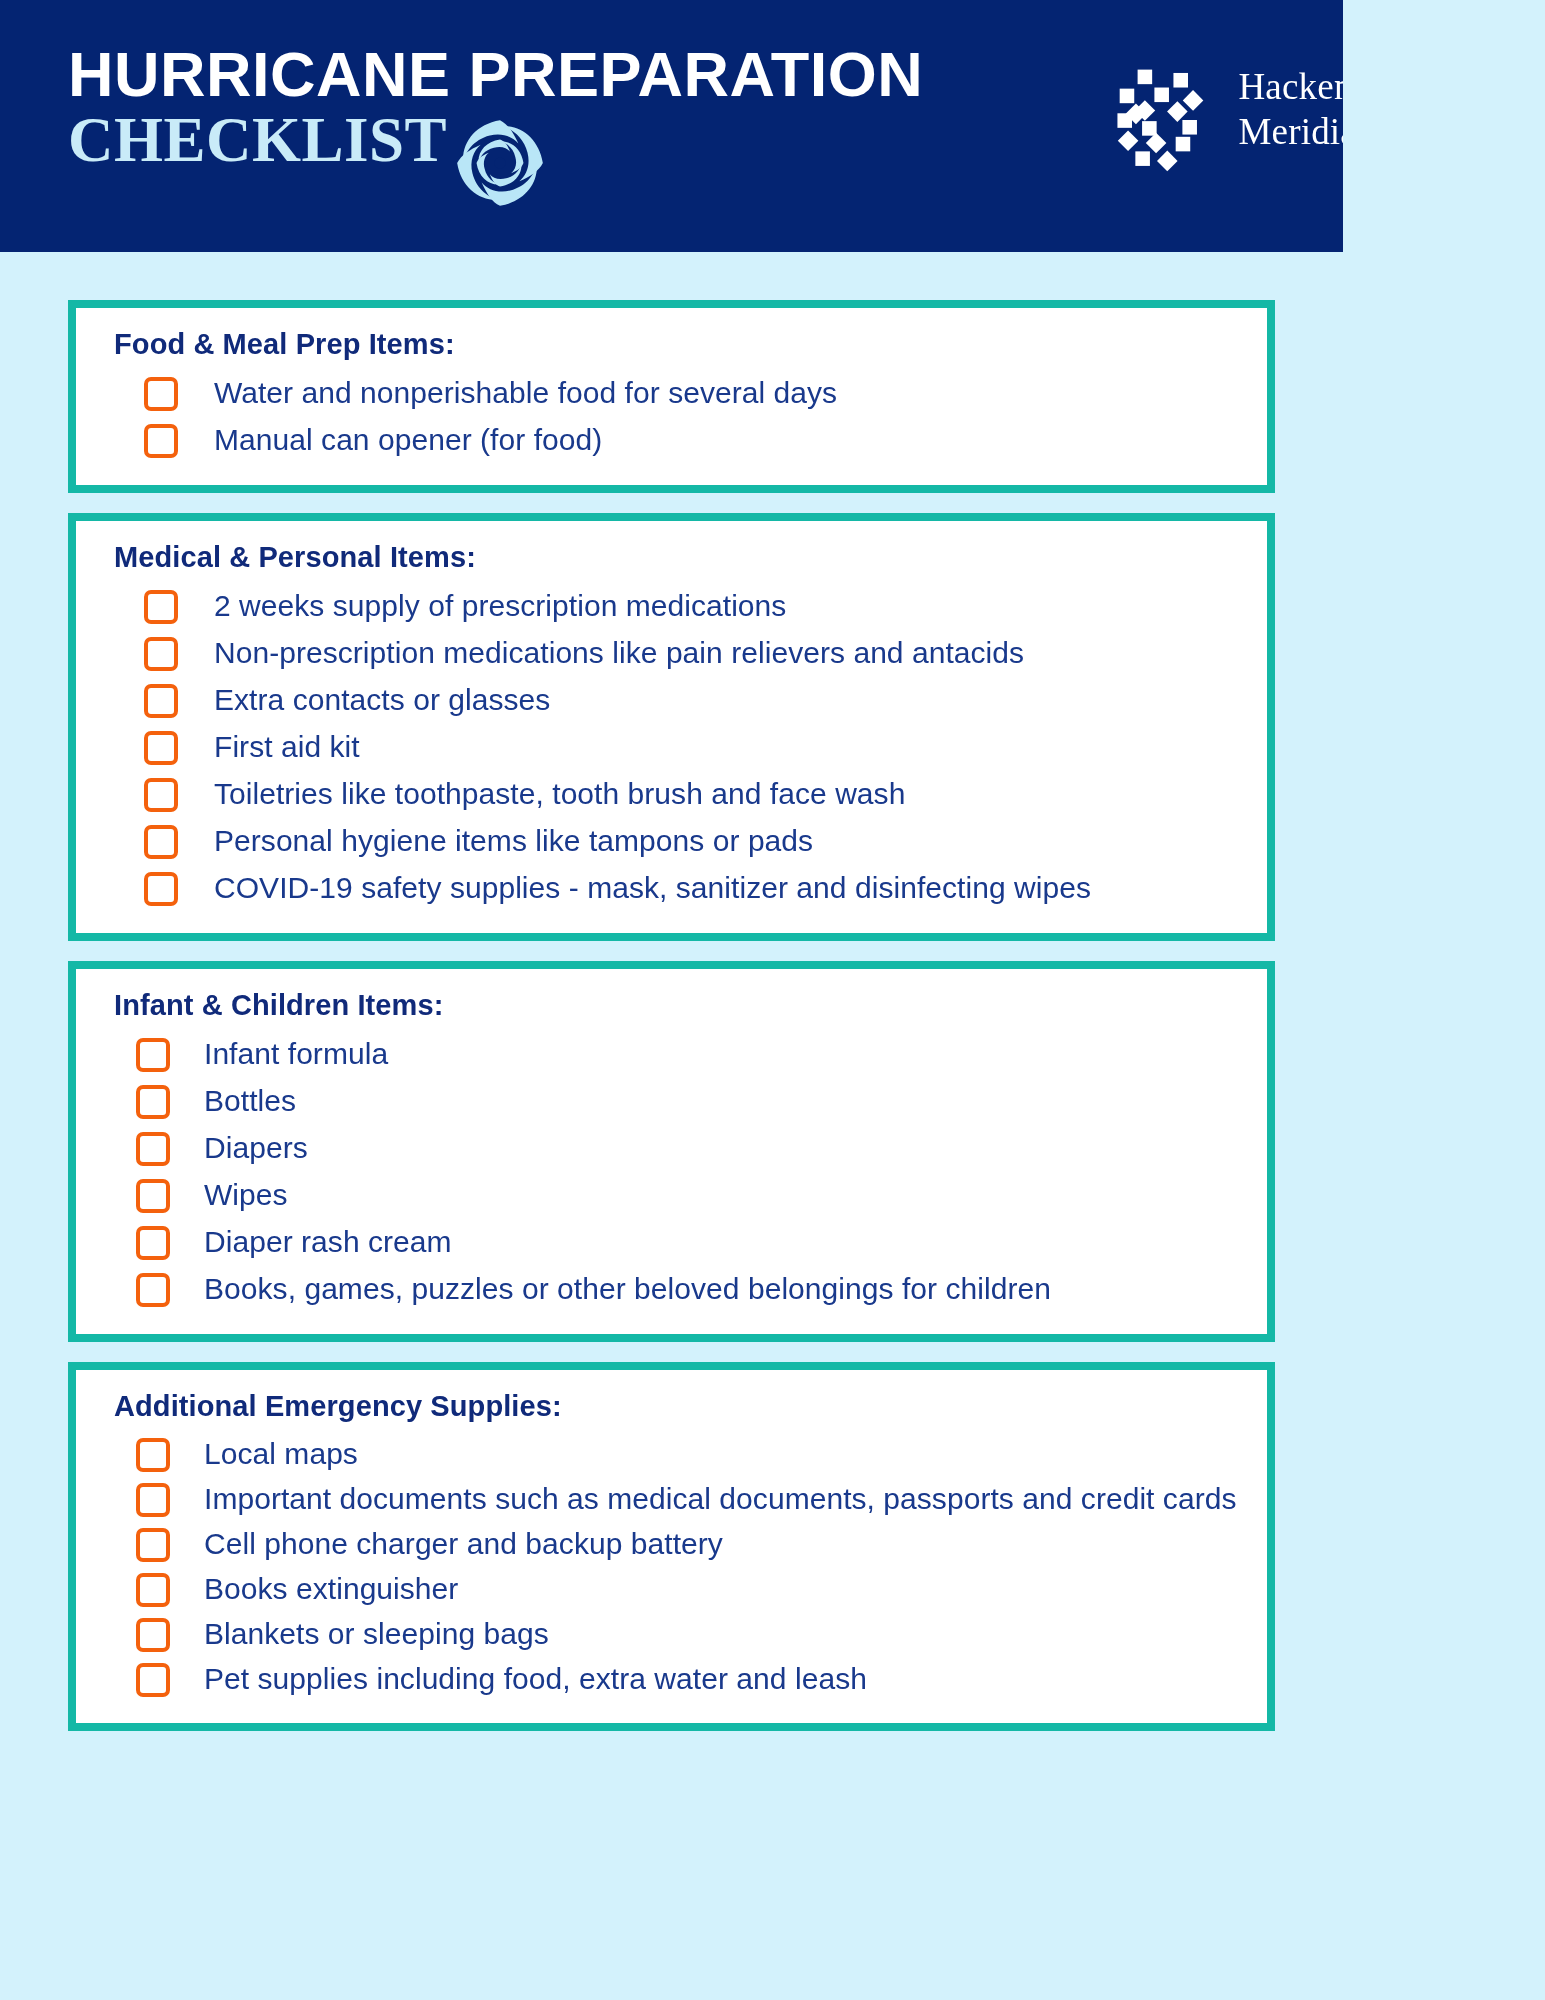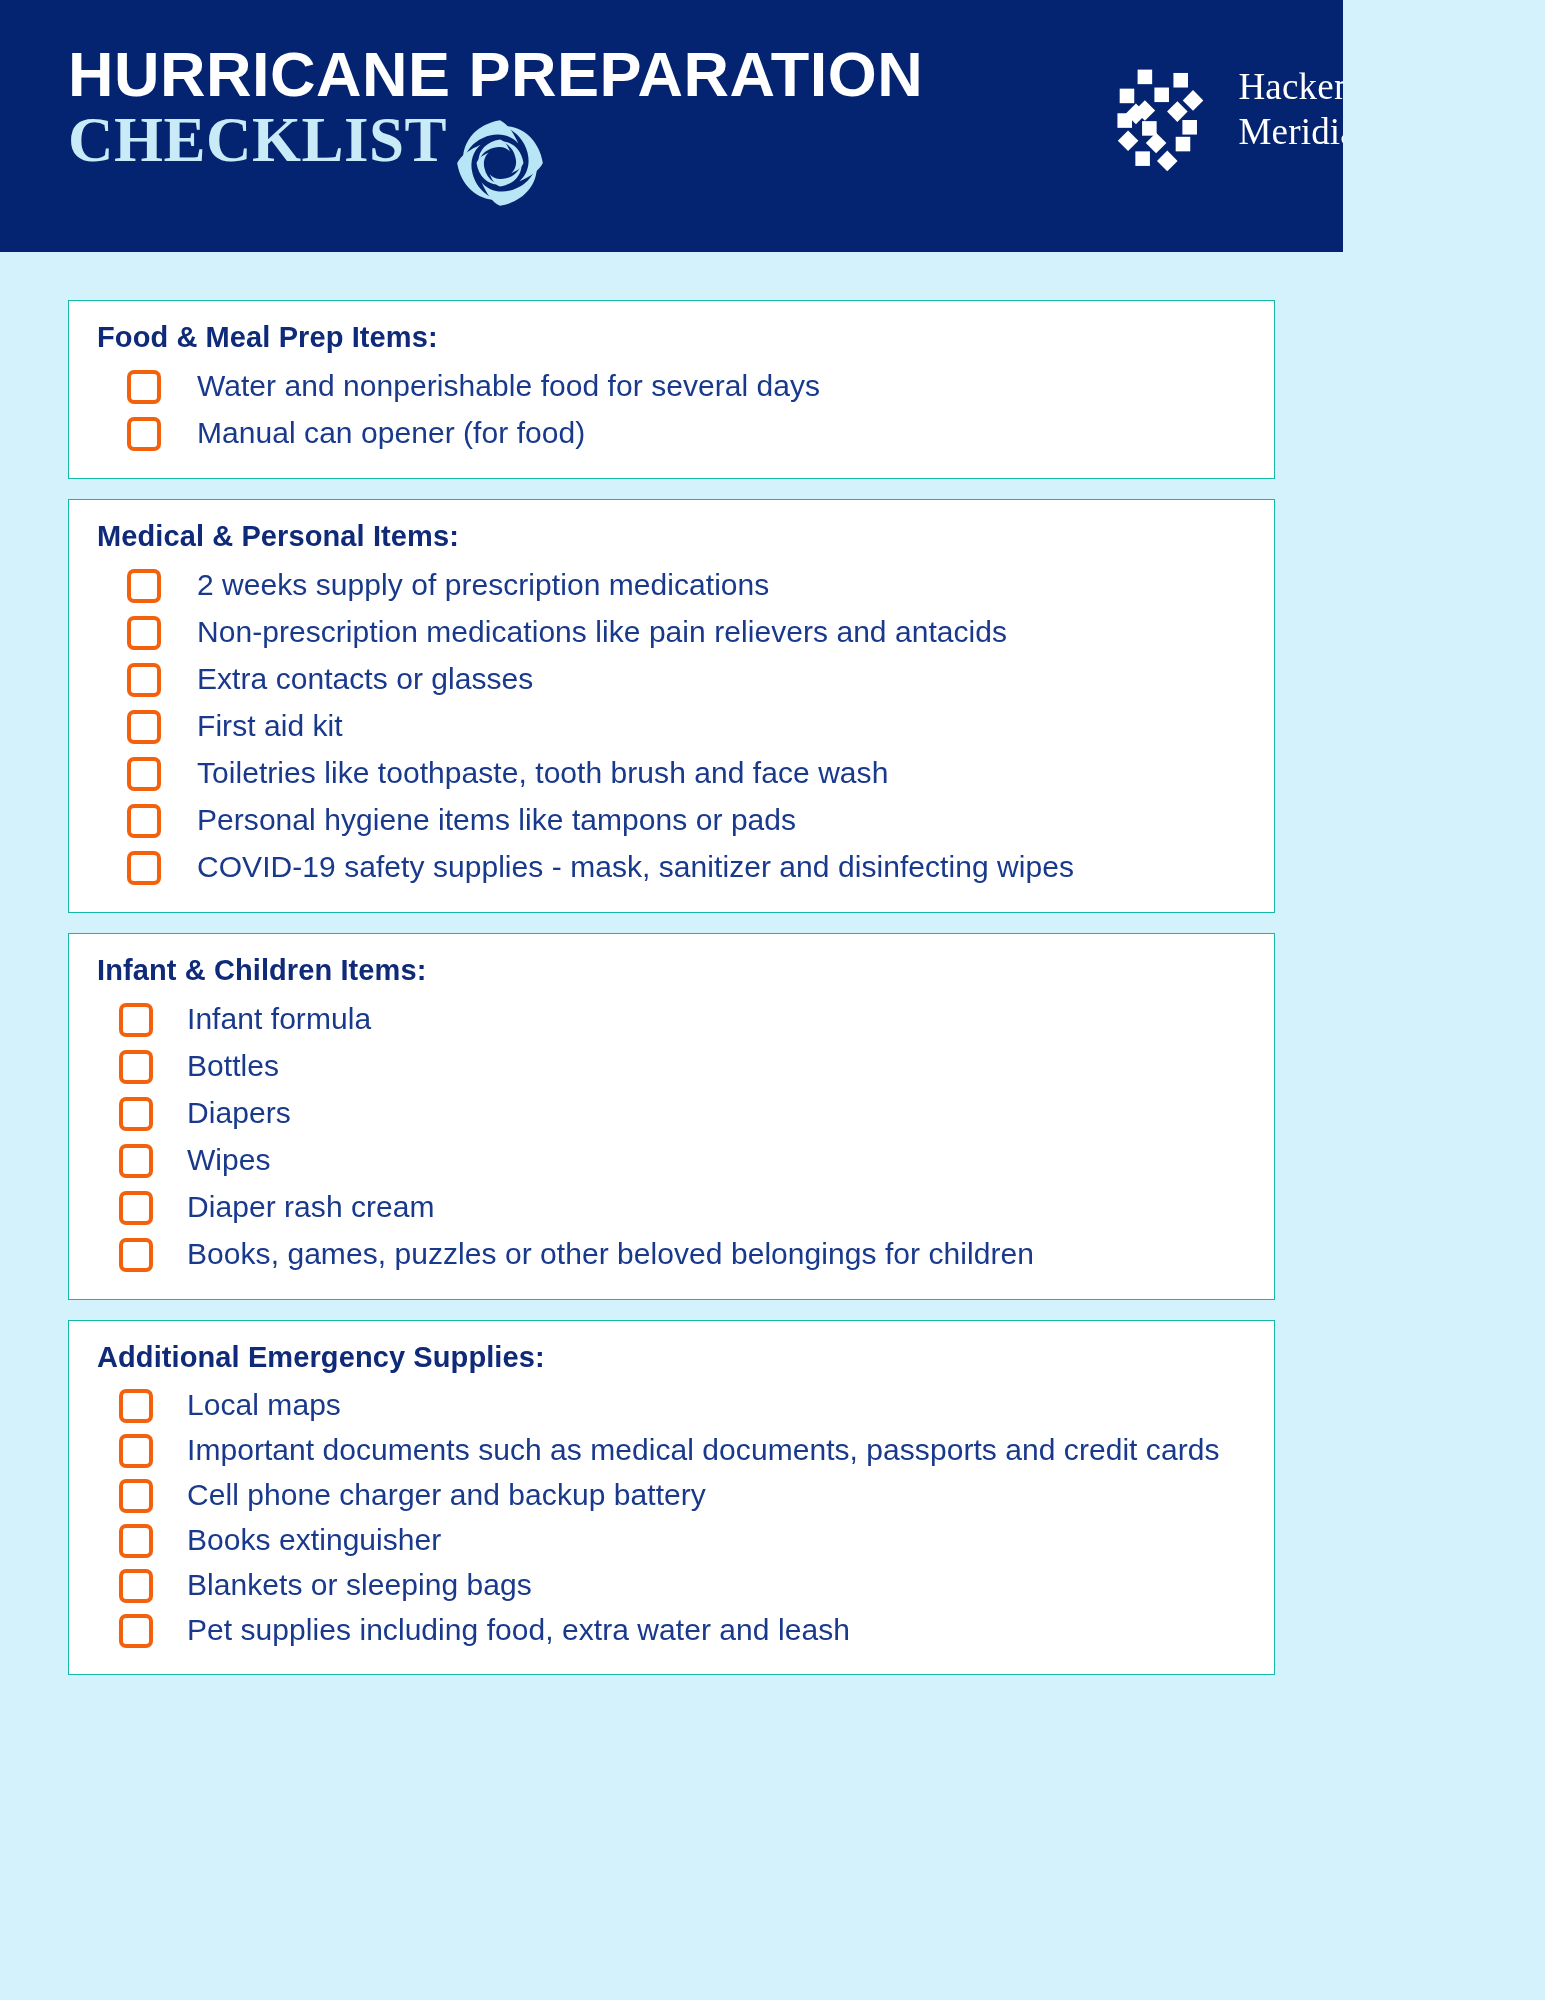--- a/index.html
+++ b/index.html
@@ -88,22 +88,22 @@
   }
   .logo-text .italic { font-style: italic; }
 
   
   .content {
     padding: 48px 68px 0 68px;
   }
 
   .card {
     background: #ffffff;
-    border: 1px solid #14b8a6;
-    padding: 20px 26px 22px 14px;
+    border: 8px solid #14b8a6;
+    padding: 20px 26px 22px 24px;
     margin-bottom: 20px;
   }
 
   .card-title {
     color: #102a7a;
     font-size: 29px;
     font-weight: bold;
     letter-spacing: 0.1px;
     padding-left: 14px;
     margin-bottom: 8px;

